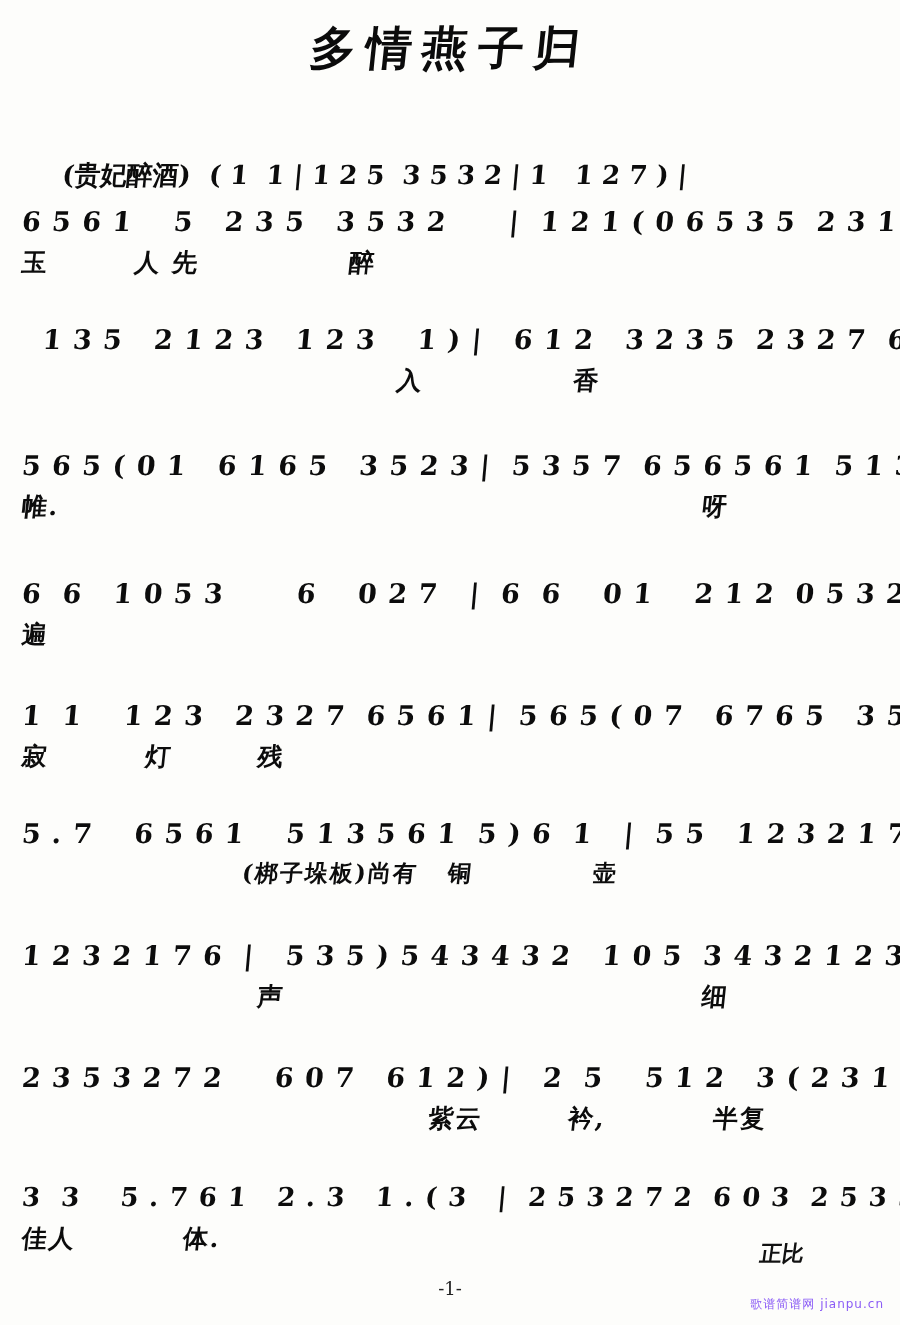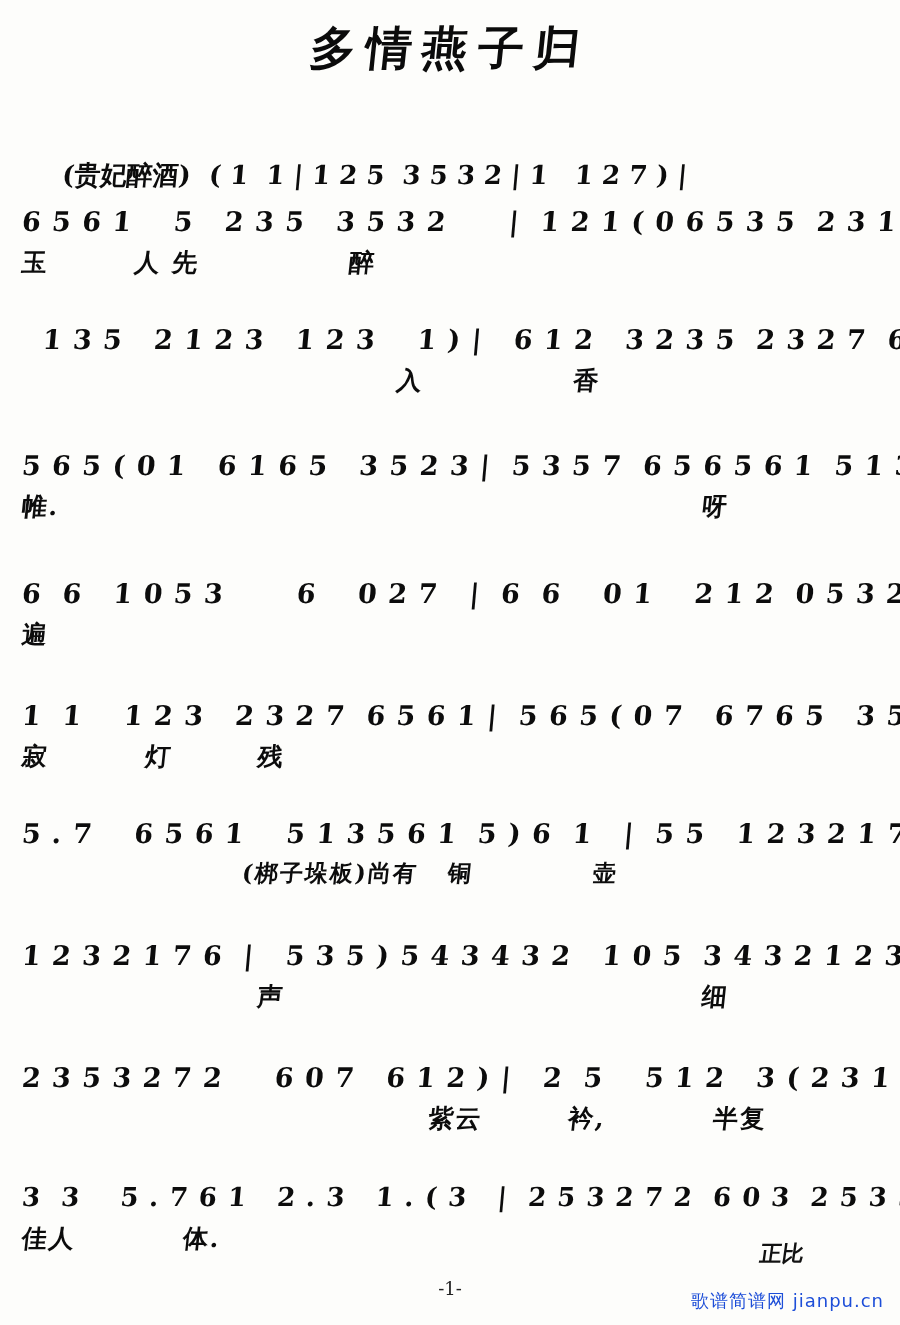--- a/index.html
+++ b/index.html
@@ -76,23 +76,23 @@
     width: 900px;
     text-align: center;
     font-family: "DejaVu Serif", serif;
     font-size: 18px;
     color: #222;
   }
   .watermark {
     position: absolute;
     right: 16px;
     bottom: 12px;
-    font-size: 18px;
+    font-size: 12px;
     font-family: "DejaVu Sans", sans-serif;
-    color: #1d4ed8;
+    color: #8b5cf6;
     letter-spacing: 1px;
   }
   .sig {
     position: absolute;
     right: 96px;
     bottom: 56px;
     font-family: "DejaVu Serif", serif;
     font-size: 22px;
     font-weight: 700;
     transform: skewX(-8deg);

